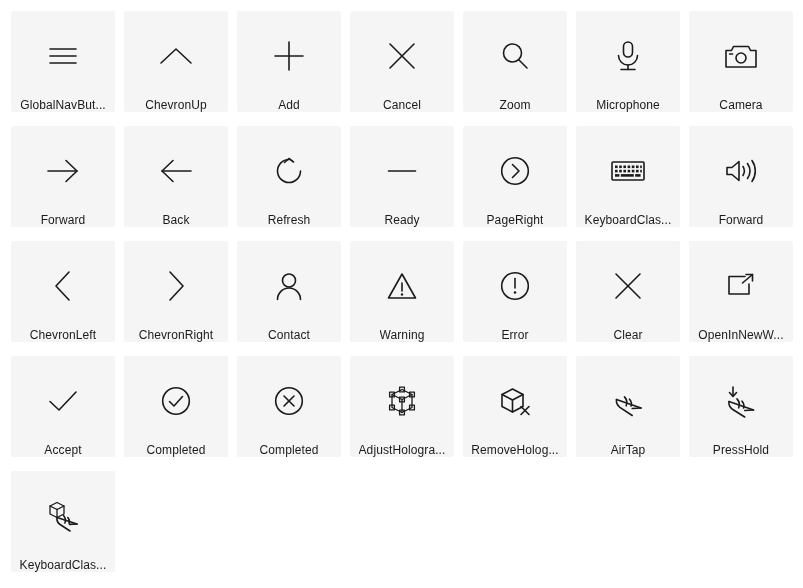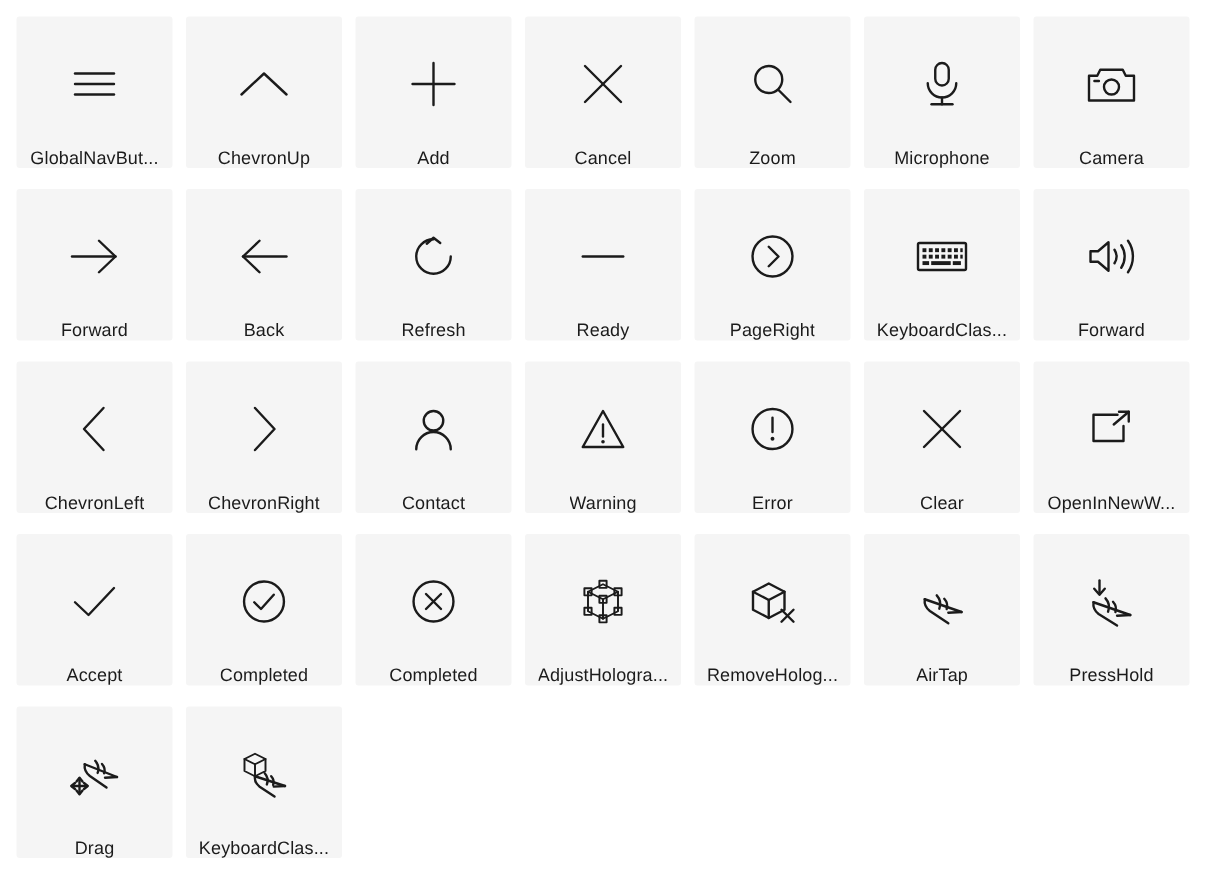--- a/index.html
+++ b/index.html
@@ -376,40 +376,20 @@
           <path class="st" d="M19.7 25.5 28.5 25"></path>
           <path class="st" d="M12 13.9c2.3 2.6 2.9 5.9 1.7 8.9"></path>
           <path class="st" d="M17 16.2c1.9 2.1 2.4 4.4 1.6 6.8"></path>
         </svg>
       </div>
       <div class="label">PressHold</div>
     </div>
     <div class="tile">
       <div class="glyph">
         <svg width="34" height="32" viewBox="0 0 34 32">
-          <path class="st" d="M10.5 9.5 32 18"></path>
-          <path class="st" d="M10.5 9.5c-.4 3 .9 5.9 3.4 7.8L25 25"></path>
-          <path class="st" d="M24 18.5 32 18"></path>
-          <path class="st" d="M17.5 7.2c2.1 2.4 2.6 5.4 1.6 8.1"></path>
-          <path class="st" d="M22 9.3c1.7 1.9 2.2 4 1.4 6.2"></path>
-          <g class="st" stroke-width="1.2">
-            <line x1="7" y1="19" x2="7" y2="29"></line>
-            <polyline points="5,21 7,18.5 9,21"></polyline>
-            <polyline points="5,27 7,29.5 9,27"></polyline>
-            <line x1="2" y1="24" x2="12" y2="24"></line>
-            <polyline points="4,22 1.5,24 4,26"></polyline>
-            <polyline points="10,22 12.5,24 10,26"></polyline>
-          </g>
-        </svg>
-      </div>
-      <div class="label">Drag</div>
-    </div>
-    <div class="tile">
-      <div class="glyph">
-        <svg width="34" height="32" viewBox="0 0 34 32">
           <g class="stT">
             <path d="M4 6 11 2.5 18 6v8l-7 3.5L4 14Z"></path>
             <path d="M4 6 11 9.5 18 6"></path>
             <line x1="11" y1="9.5" x2="11" y2="17.5"></line>
           </g>
           <path class="st" d="M11 17.5 31 24"></path>
           <path class="st" d="M11 17.5c-.4 2.7.8 5.3 3.1 7l9.9 6.5"></path>
           <path class="st" d="M23.5 24.4 31 24"></path>
           <path class="st" d="M17.5 15.5c1.9 2.2 2.4 5 1.4 7.5"></path>
           <path class="st" d="M21.8 17.5c1.6 1.8 2 3.8 1.3 5.8"></path>

